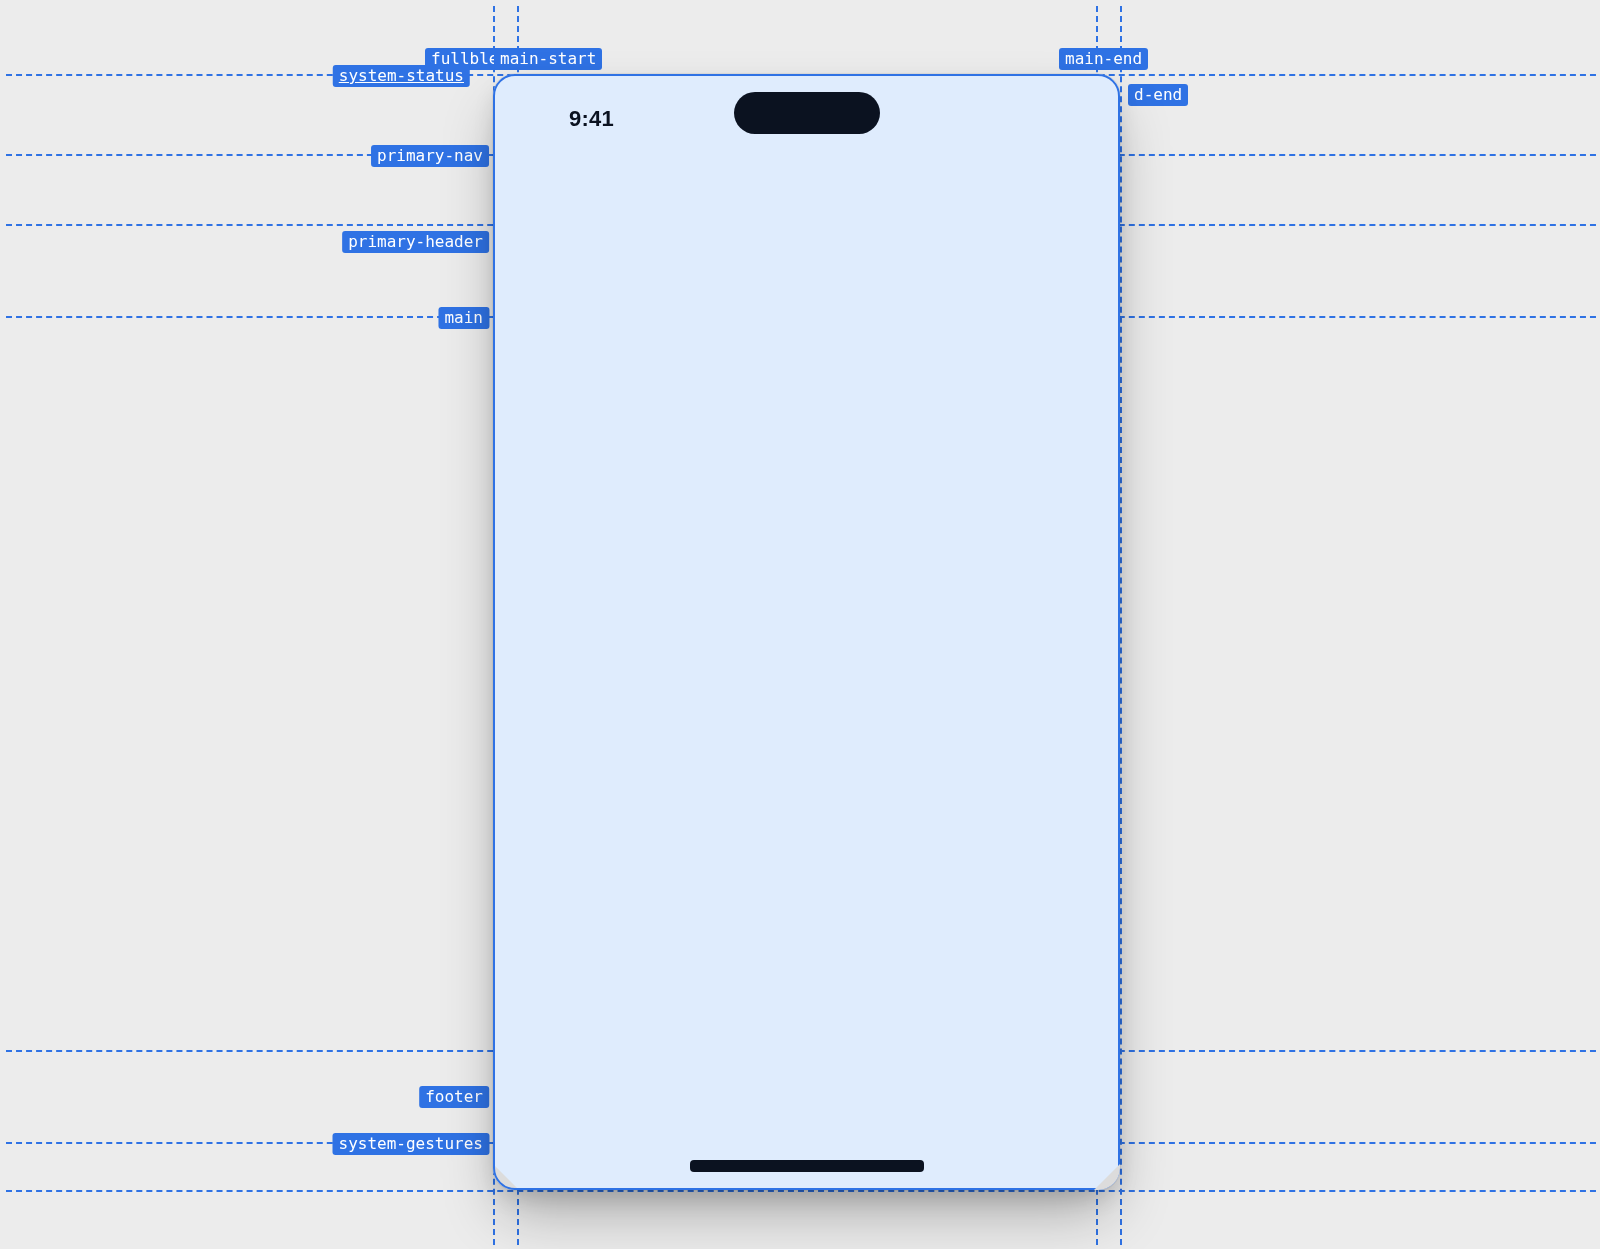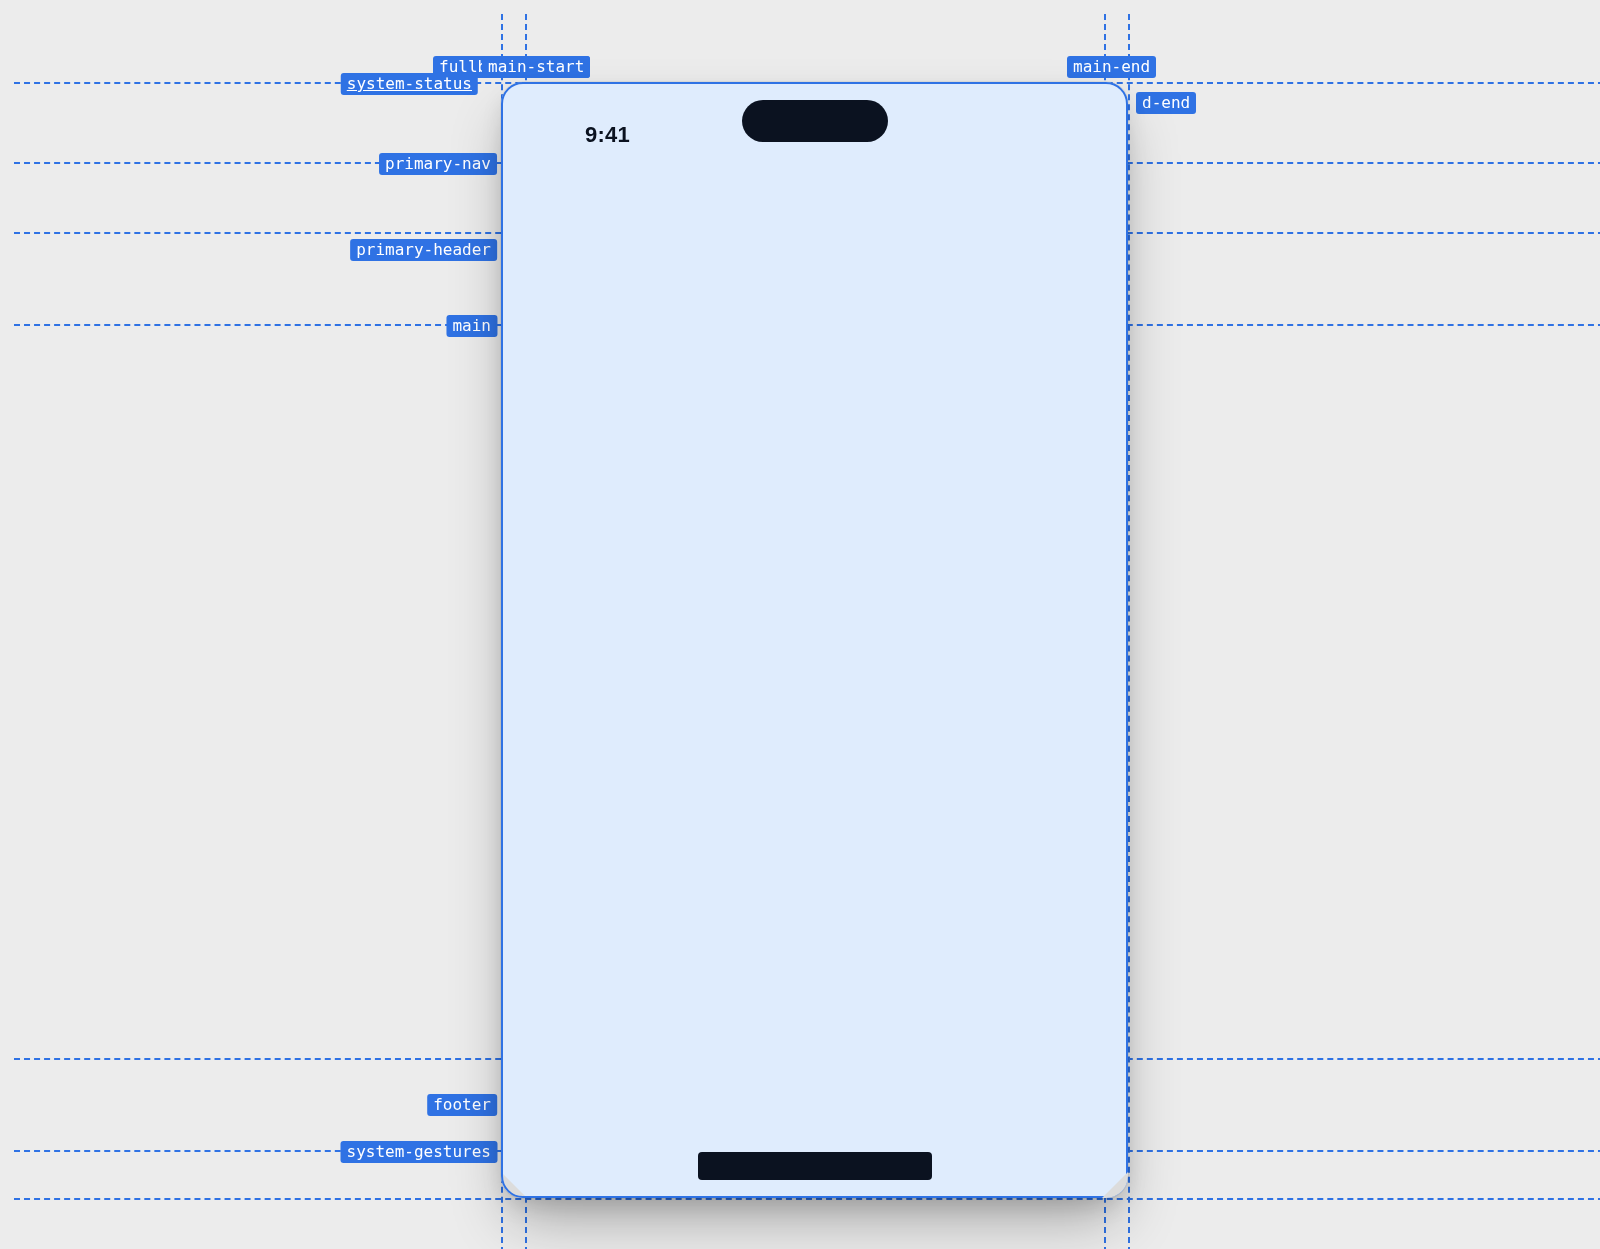--- a/index.html
+++ b/index.html
@@ -1,15 +1,15 @@
 <!DOCTYPE html>
 <html><head>
 <meta charset="utf-8">
 <style>
-  * { box-sizing: border-box; margin: 0; padding: 14px; }
+  * { box-sizing: border-box; margin: 0; padding: 6px; }
   html, body { width: 100%; height: 100%; }
   body {
     background: #ececec;
     font-family: -apple-system, "Helvetica Neue", Arial, sans-serif;
     overflow: hidden;
     position: relative;
     width: 1600px;
     height: 1249px;
   }
 
@@ -131,21 +131,21 @@
 
 <div class="hline" style="top:68px;"></div>
 <div class="hline" style="top:148px;"></div>
 <div class="hline" style="top:218px;"></div>
 <div class="hline" style="top:310px;"></div>
 <div class="hline" style="top:1044px;"></div>
 <div class="hline" style="top:1136px;"></div>
 <div class="hline" style="top:1184px;"></div>
 
 <span class="chip" style="left:419px; top:42px;">fullbleed-start</span>
-<span class="chip" style="left:468px; top:42px;">main-start</span>
+<span class="chip" style="left:488px; top:42px;">main-start</span>
 
 <span class="chip" style="left:1053px; top:42px;">main-end</span>
 <span class="chip" style="left:1122px; top:42px;margin-top:36px;">d-end</span>
 
 <span class="chip right" style="left:464px; top:59px;text-decoration:underline;">system-status</span>
 <span class="chip right" style="left:483px; top:139px;">primary-nav</span>
 <span class="chip right" style="left:483px; top:209px;margin-top:16px;">primary-header</span>
 <span class="chip right" style="left:483px; top:301px;">main</span>
 <span class="chip right" style="left:483px; top:1035px;margin-top:45px;">footer</span>
 <span class="chip right" style="left:483px; top:1127px;">system-gestures</span>

